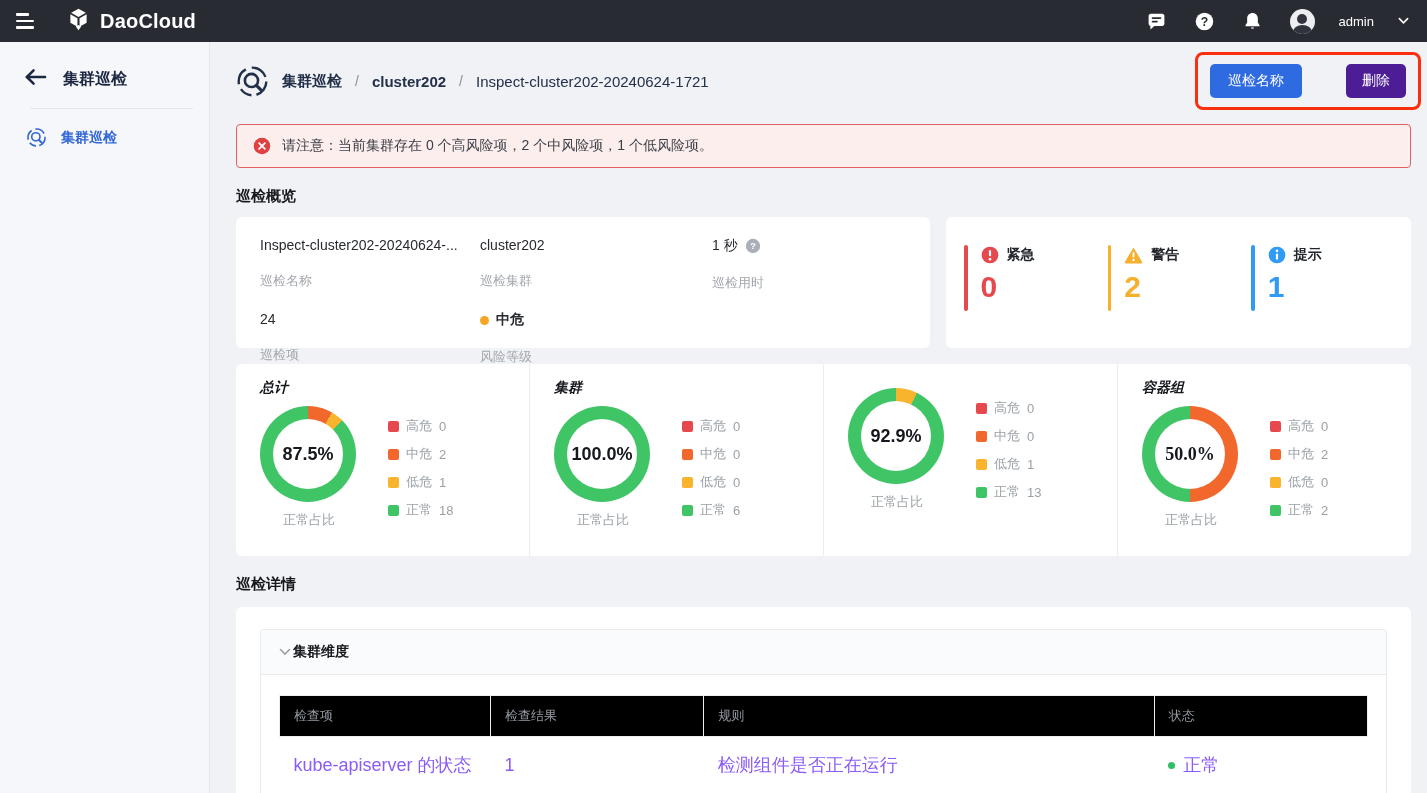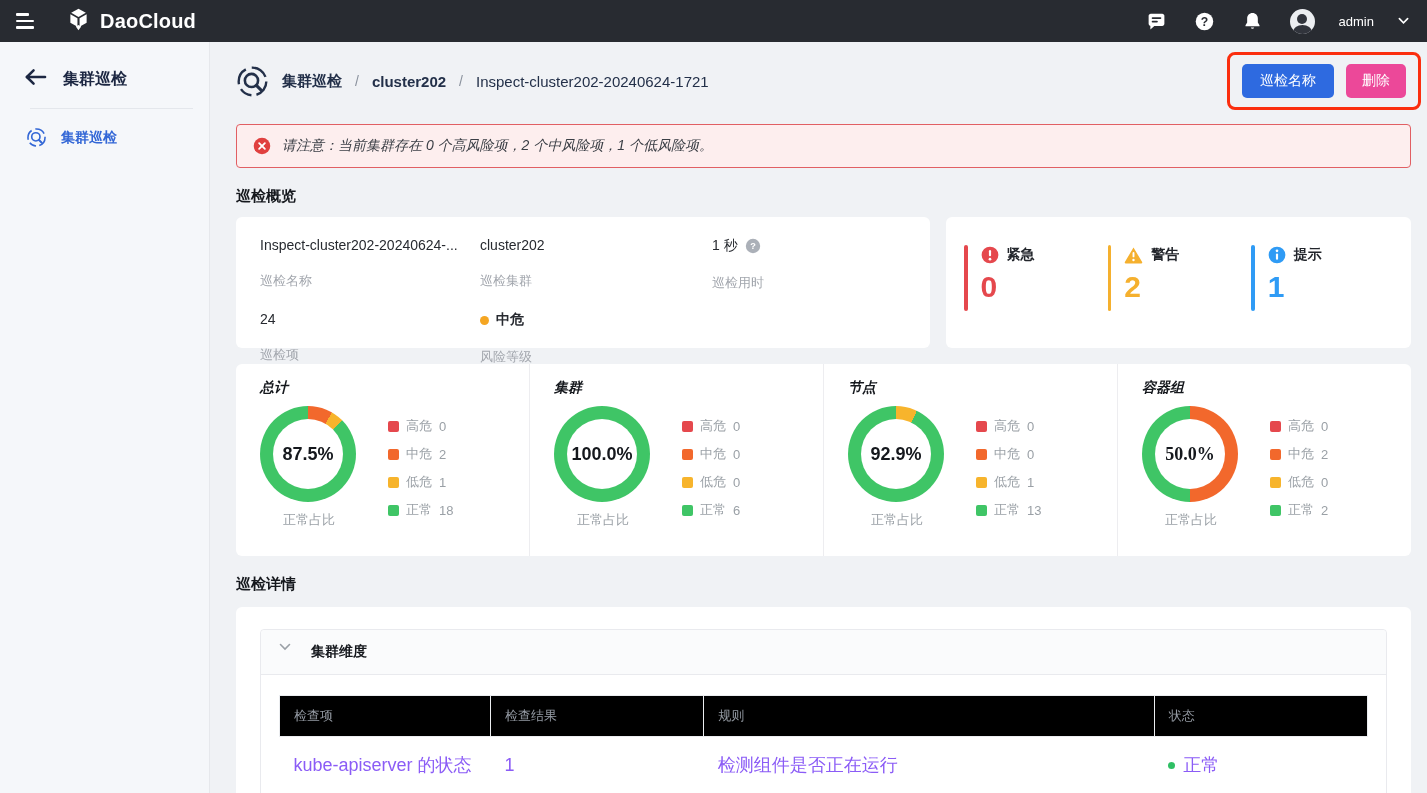--- a/index.html
+++ b/index.html
@@ -32,24 +32,24 @@
 
   
   .page-header { display:flex; align-items:center; justify-content:space-between; padding:10px 0 8px; }
   .crumbs { display:flex; align-items:center; gap:11px; color:#233049; }
   .crumb-sep { color:#8a919d; font-size:14px; padding:0 2px; }
   .crumb { font-size:15px; }
   .crumb.bold { font-weight:bold; }
   .annotation-box { border:3px solid #fb2e0e; border-radius:8px; padding:9px 12px; display:flex; gap:12px; margin-right:-10px; }
   .btn { border:none; border-radius:5px; color:#fff; font-size:14px; padding:8px 18px; cursor:pointer; font-family:inherit; }
   .btn-primary { background:#2e6ae0; }
-  .btn-danger  { background:#ec4899; padding:8px 16px; }
-
-  
-  .alert { margin-top:6px; background:#fdeeee; border:1px solid #e15f63; border-radius:4px; display:flex; align-items:center; gap:11px; padding:12px 16px; font-size:14px; color:#3a3e45;font-style:italic; }
+  .btn-danger  { background:#4c1d95; padding:8px 16px;margin-left:32px; }
+
+  
+  .alert { margin-top:6px; background:#fdeeee; border:1px solid #e15f63; border-radius:4px; display:flex; align-items:center; gap:11px; padding:12px 16px; font-size:14px; color:#3a3e45; }
 
   .section-title { font-size:15px; font-weight:bold; color:#15181d; margin:19px 0 11px; }
 
   
   .overview-row { display:flex; gap:16px; }
   .card { background:#fff; border-radius:6px; }
   .ov-card { width:694px; height:131px; padding:20px 24px; display:grid; grid-template-columns:220px 232px 1fr; row-gap:19px; }
   .field-value { font-size:14px; color:#272a30; font-weight:500; display:flex; align-items:center; gap:7px; }
   .field-label { font-size:13px; color:#a2a6ad; margin-top:19px; }
   .dot { width:9px; height:9px; border-radius:50%; display:inline-block; }
@@ -70,21 +70,21 @@
   .hole { position:absolute; left:13px; top:13px; width:70px; height:70px; background:#fff; border-radius:50%; display:flex; align-items:center; justify-content:center; }
   .pct { font-size:18px; font-weight:bold; color:#15181d; }
   .donut-footer { font-size:13px; color:#9aa0a6; margin-top:9px; }
   .legend { list-style:none; margin-top:11px; }
   .legend li { display:flex; align-items:center; gap:7px; font-size:13px; color:#9aa0a6; margin-bottom:10px; }
   .sq { width:11px; height:11px; border-radius:2px; display:inline-block; }
 
   
   .details-card { margin-top:13px; padding:22px 24px; height:300px; }
   .panel { border:1px solid #e9eaee; border-radius:4px; }
-  .panel-head { background:#fafbfc; display:flex; align-items:flex-start; gap:20px; padding:13px 16px 13px 18px; border-bottom:1px solid #e9eaee; cursor:pointer; border-radius:4px 4px 0 0; }
+  .panel-head { background:#fafbfc; display:flex; align-items:center; gap:2px; padding:13px 16px 13px 18px; border-bottom:1px solid #e9eaee; cursor:pointer; border-radius:4px 4px 0 0; }
   .panel-title { font-size:14px; font-weight:bold; color:#15181d; }
   .panel-body { padding:20px 18px 0; }
   table { width:100%; border-collapse:collapse; }
   thead th { background:#000000; border:1px solid #ebedf0; color:#949aa3; font-weight:normal; font-size:13px; text-align:left; padding:11px 14px; }
   tbody td { font-size:18px; color:#8b5cf6; padding:16px 14px; border-bottom:3px solid #1d4ed8; }
   th.c1,td.c1 { width:19.4%; } th.c2,td.c2 { width:19.6%; } th.c3,td.c3 { width:41.4%; }
   .status-cell { display:flex; align-items:center; gap:8px; }
   .status-dot { width:7px; height:7px; border-radius:50%; }
 </style>
 </head>
@@ -352,21 +352,20 @@
               </li>
             <li>
                 <span class="sq" style="background: rgb(63, 197, 102);"></span>
                 <span>正常</span>
                 <span>6</span>
               </li>
           </ul>
         </div>
       </div>
       <div class="donut-sec">
-        <div class="sec-title">节点</div>
         <div class="sec-body">
           <div class="donut-col">
             <div class="donut" style="background: conic-gradient(rgb(247, 180, 44) 0deg, rgb(247, 180, 44) 25.7143deg, rgb(63, 197, 102) 25.7143deg, rgb(63, 197, 102) 360deg);">
               <div class="hole">
                   <span class="pct">92.9%</span>
                 </div>
             </div>
             <div class="donut-footer">正常占比</div>
           </div>
           <ul class="legend">

